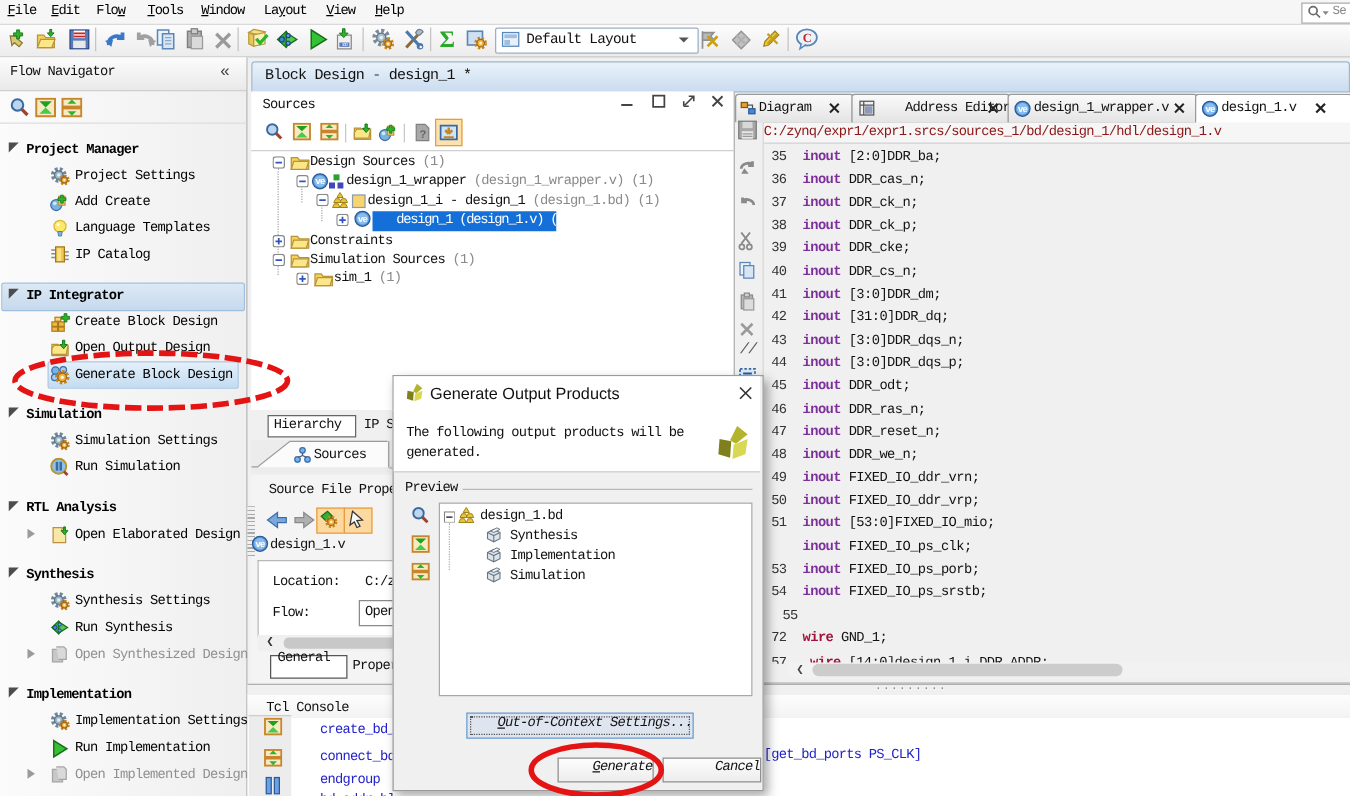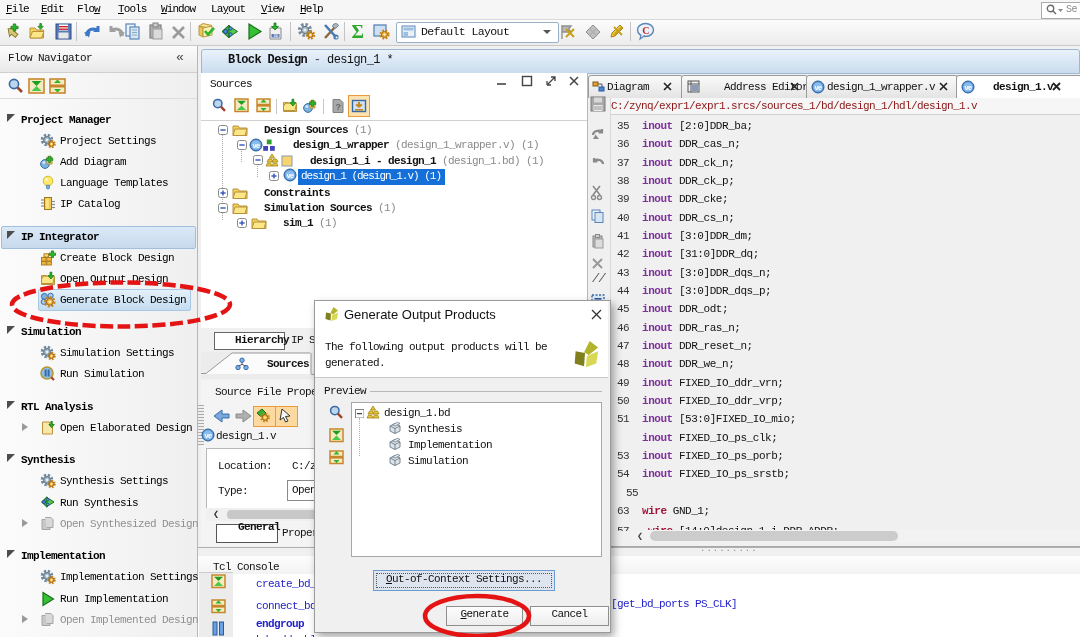--- a/index.html
+++ b/index.html
@@ -1,20 +1,20 @@
 <!DOCTYPE html>
 <html><head><meta charset="utf-8"><style>
 html,body{margin:0;padding:0;}
 body{width:1080px;height:637px;position:relative;overflow:hidden;
  font-family:"Liberation Mono",monospace;font-size:11px;letter-spacing:-0.6px;color:#111;background:#f0f0f0;}
 .abs{position:absolute;}
 .abs div{white-space:nowrap;}
 div.abs{white-space:nowrap;}
 .u{text-decoration:underline;}
-.b{font-weight:bold;margin-left:16px;}
+.b{font-weight:normal;}
 .gray{color:#8a8a8a;}
 svg{display:block;}
 
 #menubar{left:0;top:0;width:1080px;height:19px;background:#f6f6f6;border-bottom:1px solid #d9d9d9;}
 .mi{position:absolute;top:3px;font-size:11px;letter-spacing:-0.9px;color:#000;}
 #toolbar{left:0;top:20px;width:1080px;height:25px;background:linear-gradient(#fcfcfc,#ececec);border-bottom:1px solid #c9c9c9;}
 .tsep{position:absolute;top:22px;width:1px;height:19px;background:#c4c4c4;}
 
 #flownav{left:0;top:46px;width:197px;height:591px;background:linear-gradient(90deg,#fbfbfb,#efefef);border-right:1px solid #b6b6b6;}
 #fnhead{left:0;top:46px;width:197px;height:26px;background:linear-gradient(#fcfcfc,#e9e9e9);border-bottom:1px solid #cfcfcf;}
@@ -28,21 +28,21 @@
 #bdheader{left:201px;top:49px;width:877px;height:23px;background:linear-gradient(#e9f2fb,#cadcee);border:1px solid #9db8d2;border-radius:3px 3px 0 0;}
 #srcpanel{left:201px;top:73px;width:386px;height:255px;background:#fff;border-right:1px solid #c0c0c0;}
 .wbtn{position:absolute;top:6px;color:#555;font-size:12px;}
 
 .cl{position:absolute;white-space:pre;font-size:11px;letter-spacing:-0.45px;}
 .lnum{position:absolute;width:24px;text-align:right;color:#333;}
 .kw{color:#7d2f9b;font-weight:bold;}
 .kw2{color:#a0133a;font-weight:bold;}
 
 #dialog{left:314px;top:300px;width:295px;height:331px;background:#f0f0f0;border:1px solid #9a9a9a;box-shadow:3px 4px 8px rgba(0,0,0,0.35);}
-.btn{position:absolute;background:linear-gradient(#fdfdfd,#ededed);border:1px solid #8f8f8f;text-align:center;font-size:11px;}
+.btn{position:absolute;background:linear-gradient(#fdfdfd,#ededed);border:1px solid #8f8f8f;text-align:right;font-size:11px;font-style:italic;}
 </style></head>
 <body>
 <svg width="0" height="0" style="position:absolute">
 <defs>
 <g id="gear">
         <circle cx="7" cy="7" r="4.8" fill="none" stroke="#6f8699" stroke-width="3" stroke-dasharray="2.2 1.6"></circle>
         <circle cx="7" cy="7" r="3.4" fill="#9fb6c6" stroke="#5a7286" stroke-width="1"></circle>
         <circle cx="7" cy="7" r="1.4" fill="#e8eef2"></circle>
         <circle cx="11.5" cy="11" r="3.2" fill="none" stroke="#c8861e" stroke-width="2.2" stroke-dasharray="1.6 1.3"></circle>
         <circle cx="11.5" cy="11" r="2.4" fill="#f2b33c" stroke="#a06614" stroke-width="1"></circle>
@@ -320,21 +320,21 @@
       <rect x="1" y="1" width="15" height="14" fill="#f7e9c1" stroke="#c8862c" stroke-width="1.6"></rect>
       <rect x="1" y="6.5" width="15" height="3" fill="#c8862c"></rect>
       <path d="M8.5 1.5L12 5H5z" fill="#2cb42c"></path>
       <path d="M8.5 14.5L12 11H5z" fill="#2cb42c"></path>
     </g>
 </svg>
 <div class="abs" id="navbody">
  <div class="tri" style="top:114px"></div>
     <div class="navsec" style="top:114px">Project Manager</div>
  <div class="navitem" style="top:135px">Project Settings</div>
- <div class="navitem" style="top:156px">Add Diagram</div>
+ <div class="navitem" style="top:156px">Add Create</div>
  <div class="navitem" style="top:177px">Language Templates</div>
  <div class="navitem" style="top:198px">IP Catalog</div>
  <div class="abs" style="left:1px;top:226px;width:193px;height:21px;background:linear-gradient(#dce9f6,#c6d9ec);border:1px solid #9ec0de;border-radius:2px;"></div>
  <div class="tri" style="top:231px"></div>
     <div class="navsec" style="top:231px">IP Integrator</div>
  <div class="navitem" style="top:252px">Create Block Design</div>
  <div class="navitem" style="top:273px">Open Output Design</div>
  <div class="abs" style="left:38px;top:289px;width:151px;height:20px;background:linear-gradient(#e4f0fa,#c4dcf0);border:1px solid #a8c8e4;border-radius:2px;"></div>
  <div class="navitem" style="top:294px">Generate Block Design</div>
  <div class="tri" style="top:326px"></div>
@@ -501,21 +501,21 @@
   <div class="abs" style="left:294px;top:154.5px"><span class="b">design_1_i - design_1</span> <span class="gray">(design_1.bd) (1)</span></div>
   <svg class="abs" style="left:269px;top:171px" width="10" height="10">
         <rect width="9" height="9" x=".5" y=".5" rx="2" fill="#fff" stroke="#888"></rect>
         <line x1="2.4" y1="5" x2="7.6" y2="5" stroke="#3355bb" stroke-width="1.4"></line>
         <line x1="5" y1="2.4" x2="5" y2="7.6" stroke="#3355bb" stroke-width="1.4"></line>
       </svg>
   <svg class="abs" style="left:283px;top:168px" width="15" height="15">
         <use href="#veicon"></use>
       </svg>
   <div class="abs" style="left:298px;top:168.5px;width:147px;height:16px;background:#1470d8"></div>
-  <div class="abs" style="left:301px;top:170px;color:#fff;letter-spacing:-1px">design_1 (design_1.v) (1)</div>
+  <div class="abs" style="left:317px;top:170px;color:#fff;letter-spacing:-1px">design_1 (design_1.v) (1)</div>
   <svg class="abs" style="left:218px;top:188px" width="10" height="10">
         <rect width="9" height="9" x=".5" y=".5" rx="2" fill="#fff" stroke="#888"></rect>
         <line x1="2.4" y1="5" x2="7.6" y2="5" stroke="#3355bb" stroke-width="1.4"></line>
         <line x1="5" y1="2.4" x2="5" y2="7.6" stroke="#3355bb" stroke-width="1.4"></line>
       </svg>
   <svg class="abs" style="left:232px;top:185px" width="16" height="16">
         <use href="#folder"></use>
       </svg>
   <div class="abs" style="left:248px;top:186.5px"><span class="b">Constraints</span></div>
   <svg class="abs" style="left:218px;top:203px" width="10" height="10">
@@ -578,21 +578,21 @@
  <svg class="abs" style="left:279px;top:408px" width="14" height="15">
       <path d="M3 1l8 7-4.5.5L9 13l-2.5 1-2-4.5L1 12z" fill="#f8f8f8" stroke="#333" stroke-width="1"></path>
     </svg>
  <svg class="abs" style="left:201px;top:428px" width="15" height="15">
       <use href="#veicon"></use>
     </svg>
  <div class="abs" style="left:216px;top:430px;font-size:11px;">design_1.v</div>
  <div class="abs" style="left:206px;top:448px;width:381px;height:60px;background:#fff;border:1px solid #b8b8b8;border-right:none;"></div>
  <div class="abs" style="left:218px;top:460px;font-size:11px;">Location:</div>
  <div class="abs" style="left:292px;top:460px;font-size:11px;">C:/zy</div>
- <div class="abs" style="left:218px;top:485px;font-size:11px;">Type:</div>
+ <div class="abs" style="left:218px;top:485px;font-size:11px;">Flow:</div>
  <div class="abs" style="left:287px;top:480px;width:100px;height:19px;background:#fff;border:1px solid #8a8a8a;"></div>
  <div class="abs" style="left:292px;top:484px;font-size:11px;">Open</div>
  <div class="abs" style="left:206px;top:508px;width:381px;height:13px;background:#f0f0f0;"></div>
  <div class="abs" style="left:213px;top:508px;font-size:10px;color:#333;">❮</div>
  <div class="abs" style="left:227px;top:510px;width:360px;height:9px;background:#c8c8c8;border-radius:4px;"></div>
  <div class="abs" style="left:216px;top:524px;width:60px;height:17px;background:#fff;border:1px solid #555;"></div>
  <div class="abs" style="left:222px;top:521px;font-size:11px;"><span class="b">General</span></div>
  <div class="abs" style="left:282px;top:527px;font-size:11px;">Proper</div>
 </div>
 
@@ -714,21 +714,21 @@
   <div class="cl" style="left:642px;top:394.9px"><span class="kw">inout</span> FIXED_IO_ddr_vrp;</div>
   <div class="lnum" style="left:605px;top:413.3px">51</div>
   <div class="cl" style="left:642px;top:413.3px"><span class="kw">inout</span> [53:0]FIXED_IO_mio;</div>
   <div class="lnum" style="left:585px;top:431.6px">52</div>
   <div class="cl" style="left:642px;top:431.6px"><span class="kw">inout</span> FIXED_IO_ps_clk;</div>
   <div class="lnum" style="left:605px;top:449.9px">53</div>
   <div class="cl" style="left:642px;top:449.9px"><span class="kw">inout</span> FIXED_IO_ps_porb;</div>
   <div class="lnum" style="left:605px;top:468.3px">54</div>
   <div class="cl" style="left:642px;top:468.3px"><span class="kw">inout</span> FIXED_IO_ps_srstb;</div>
   <div class="lnum" style="left:614px;top:486.6px">55</div>
-  <div class="lnum" style="left:605px;top:504.9px">63</div>
+  <div class="lnum" style="left:605px;top:504.9px">72</div>
   <div class="cl" style="left:642px;top:504.9px"><span class="kw2">wire</span> GND_1;</div>
   <div class="lnum" style="left:605px;top:524.5px;height:6px;overflow:hidden">57</div>
   <div class="cl" style="left:648px;top:524.5px;height:6px;overflow:hidden"><span class="kw2">wire</span> [14:0]design_1_i_DDR_ADDR;</div>
  </div>
 
  <div class="abs" style="left:631px;top:530px;width:449px;height:12px;background:#f2f2f2;"></div>
  <div class="abs" style="left:637px;top:530px;font-size:10px;color:#444;">❮</div>
  <div class="abs" style="left:650px;top:531px;width:248px;height:10px;background:#cccccc;border-radius:5px;"></div>
  <div class="abs" style="left:588px;top:546px;width:492px;height:1px;background:#a8a8a8;"></div>
 </div>
@@ -745,21 +745,21 @@
     </svg>
  <svg class="abs" style="left:211px;top:599px" width="15" height="15">
       <use href="#collapseico"></use>
     </svg>
  <svg class="abs" style="left:211px;top:621px" width="15" height="15">
       <rect x="2" y="1" width="4" height="13" fill="#6aa0e4" stroke="#2a5a9a"></rect>
       <rect x="8.5" y="1" width="4" height="13" fill="#6aa0e4" stroke="#2a5a9a"></rect>
     </svg>
  <div class="abs" style="left:256px;top:578px;color:#2222cc;font-size:11px;">create_bd_</div>
  <div class="abs" style="left:256px;top:600px;color:#2222cc;font-size:11px;">connect_bd</div>
- <div class="abs" style="left:256px;top:618px;color:#2222cc;font-size:11px;font-weight:bold;">endgroup</div>
+ <div class="abs" style="left:256px;top:618px;color:#2222cc;font-size:11px;">endgroup</div>
  <div class="abs" style="left:256px;top:634px;color:#2222cc;font-size:11px;">bd_addr_bl</div>
  <div class="abs" style="left:611px;top:598px;color:#2222cc;font-size:11px;">[get_bd_ports PS_CLK]</div>
 </div>
 
 <div class="abs" id="dialog"></div>
 <div class="abs" id="dialogcontent">
  <div class="abs" style="left:315px;top:301px;width:293px;height:27px;background:#fff;border-bottom:1px solid #ddd;"></div>
  <svg class="abs" style="left:323px;top:306px" width="16" height="16" viewBox="0 0 32 32">
       <use href="#xlogo"></use>
     </svg>

